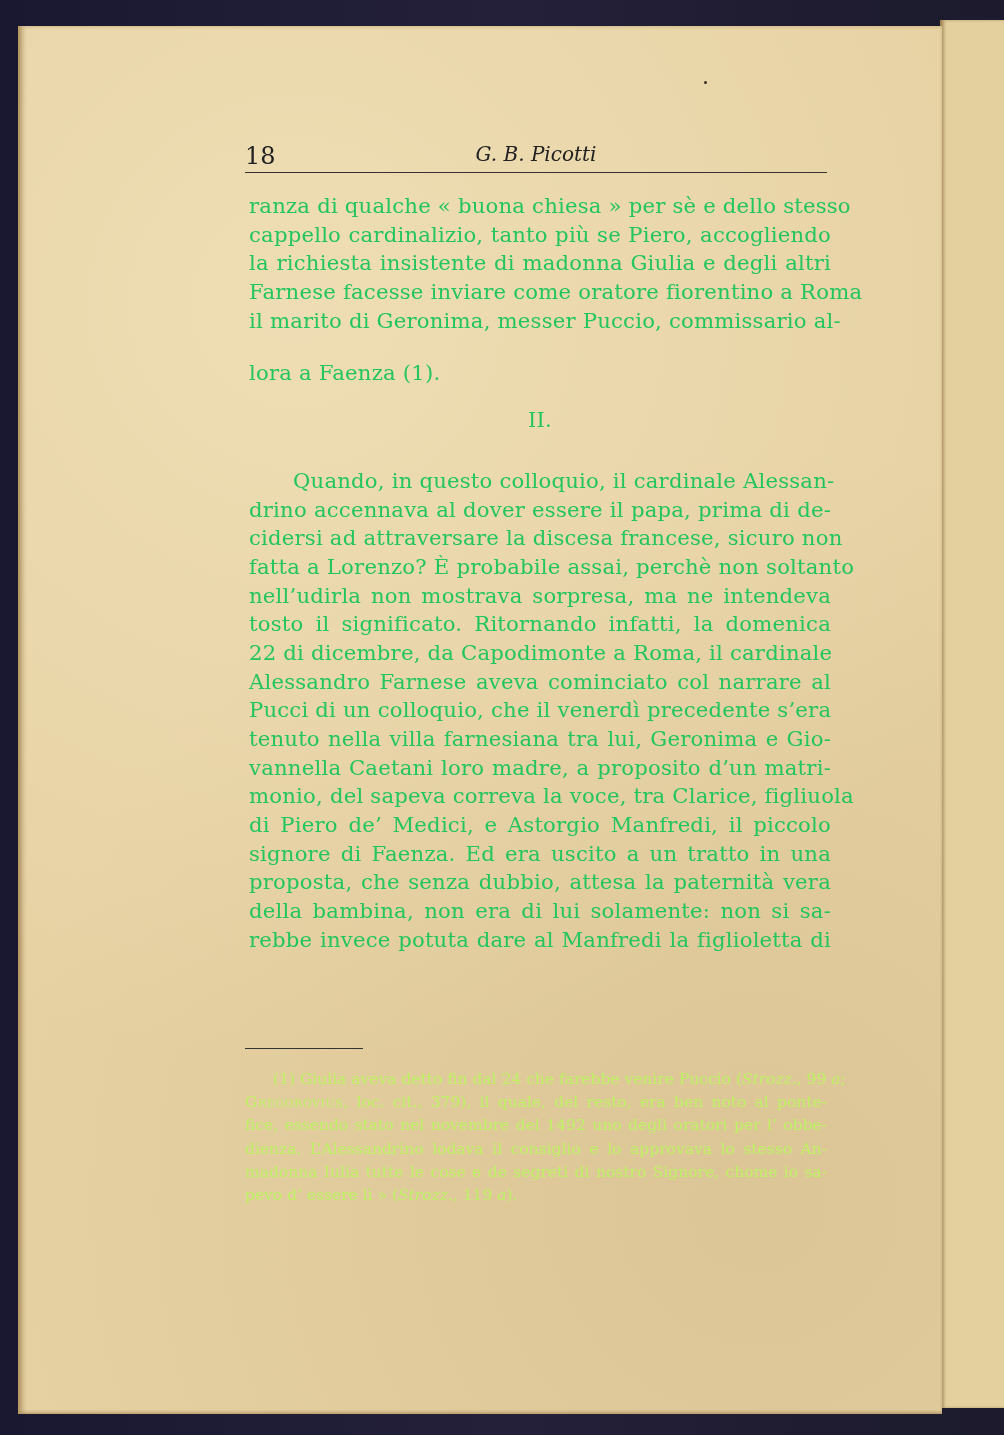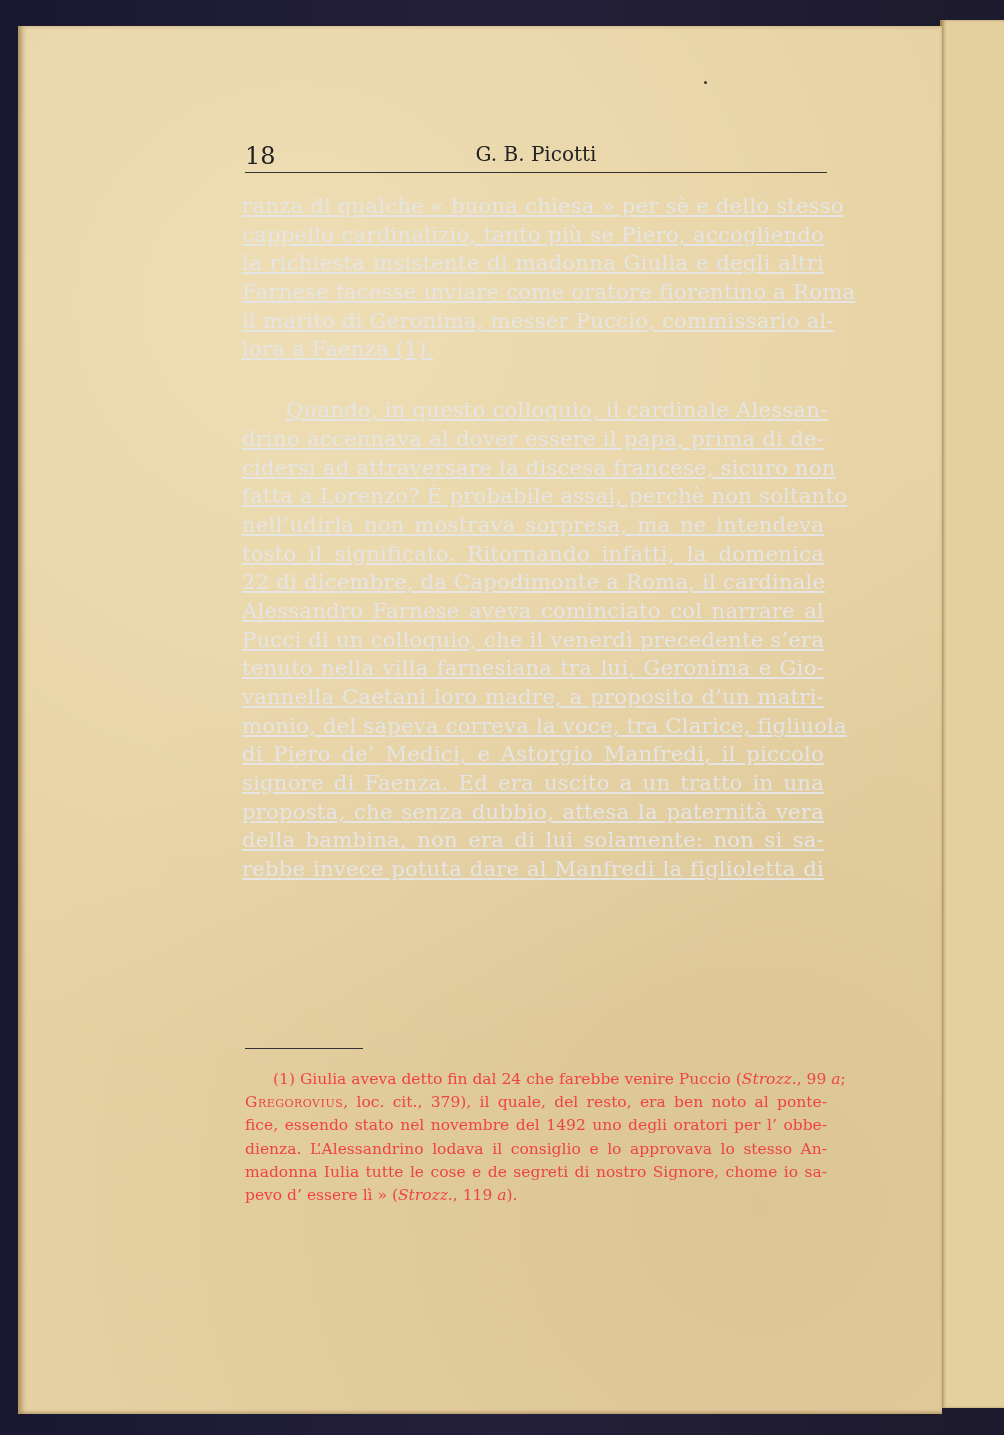--- a/index.html
+++ b/index.html
@@ -28,45 +28,44 @@
     border-left: 2px solid #a8884f;
     box-shadow: inset 2px 0 3px rgba(100,70,30,0.4);
   }
   .running-head {
     position: absolute; left: 245px; top: 142px; width: 582px; height: 28px;
     color: #222;
   }
   .page-number { position: absolute; left: 0; top: 0; font-size: 24px; }
   .running-title {
     position: absolute; left: 0; right: 0; top: 0; text-align: center;
-    font-size: 20px;
+    font-style: italic; font-size: 20px;
   }
   .head-rule {
     position: absolute; left: 245px; top: 172px; width: 582px; height: 0;
     border-top: 1.5px solid #333;
   }
   .body-text {
-    position: absolute; left: 242px; top: 192px; width: 582px;
-    font-size: 21.2px; line-height: 28.7px; color: #e5e5e5;
+    position: absolute; left: 249px; top: 192px; width: 582px;
+    font-size: 21.2px; line-height: 28.7px; color: #22c55e;
     letter-spacing: 0.2px;
-    text-decoration: underline;
   }
   .line { white-space: nowrap; text-align: justify; text-align-last: justify; display: block; height: 28.7px; }
-  .line.last { text-align-last: left; }
+  .line.last { text-align-last: left; margin-top: 24px; }
   .section-heading {
     text-align: center; font-size: 21px; height: 28.7px; margin: 18px 0 28px 0;
   }
   .indent { padding-left: 44px; margin-top: 32px; }
   .foot-rule {
     position: absolute; left: 245px; top: 1048px; width: 118px; height: 0;
     border-top: 1.5px solid #333;
   }
   .footnote {
     position: absolute; left: 245px; top: 1068px; width: 582px;
-    font-size: 15.5px; line-height: 23.2px; color: #ef4444;
+    font-size: 15.5px; line-height: 23.2px; color: #bef264;
   }
   .fn-line { display: block; white-space: nowrap; text-align: justify; text-align-last: justify; height: 23.2px; }
   .fn-line.last { text-align-last: left; }
   .fn-indent { padding-left: 28px; }
   .sc { font-variant: small-caps; letter-spacing: 0.5px; }
   .it { font-style: italic; }
   .speck { position: absolute; width: 3px; height: 3px; background: #3a3020; border-radius: 50%; }
 </style>
 </head>
 <body>
@@ -87,20 +86,21 @@
 <div class="body-text">
   <div>
     <span class="line">ranza di qualche « buona chiesa » per sè e dello stesso</span>
     <span class="line">cappello cardinalizio, tanto più se Piero, accogliendo</span>
     <span class="line">la richiesta insistente di madonna Giulia e degli altri</span>
     <span class="line">Farnese facesse inviare come oratore fiorentino a Roma</span>
     <span class="line">il marito di Geronima, messer Puccio, commissario al-</span>
     <span class="line last">lora a Faenza (1).</span>
   </div>
 
+  <div class="section-heading">II.</div>
 
   <div>
     <span class="line indent">Quando, in questo colloquio, il cardinale Alessan-</span>
     <span class="line">drino accennava al dover essere il papa, prima di de-</span>
     <span class="line">cidersi ad attraversare la discesa francese, sicuro non</span>
     <span class="line">fatta a Lorenzo? È probabile assai, perchè non soltanto</span>
     <span class="line">nell’udirla non mostrava sorpresa, ma ne intendeva</span>
     <span class="line">tosto il significato. Ritornando infatti, la domenica</span>
     <span class="line">22 di dicembre, da Capodimonte a Roma, il cardinale</span>
     <span class="line">Alessandro Farnese aveva cominciato col narrare al</span>

